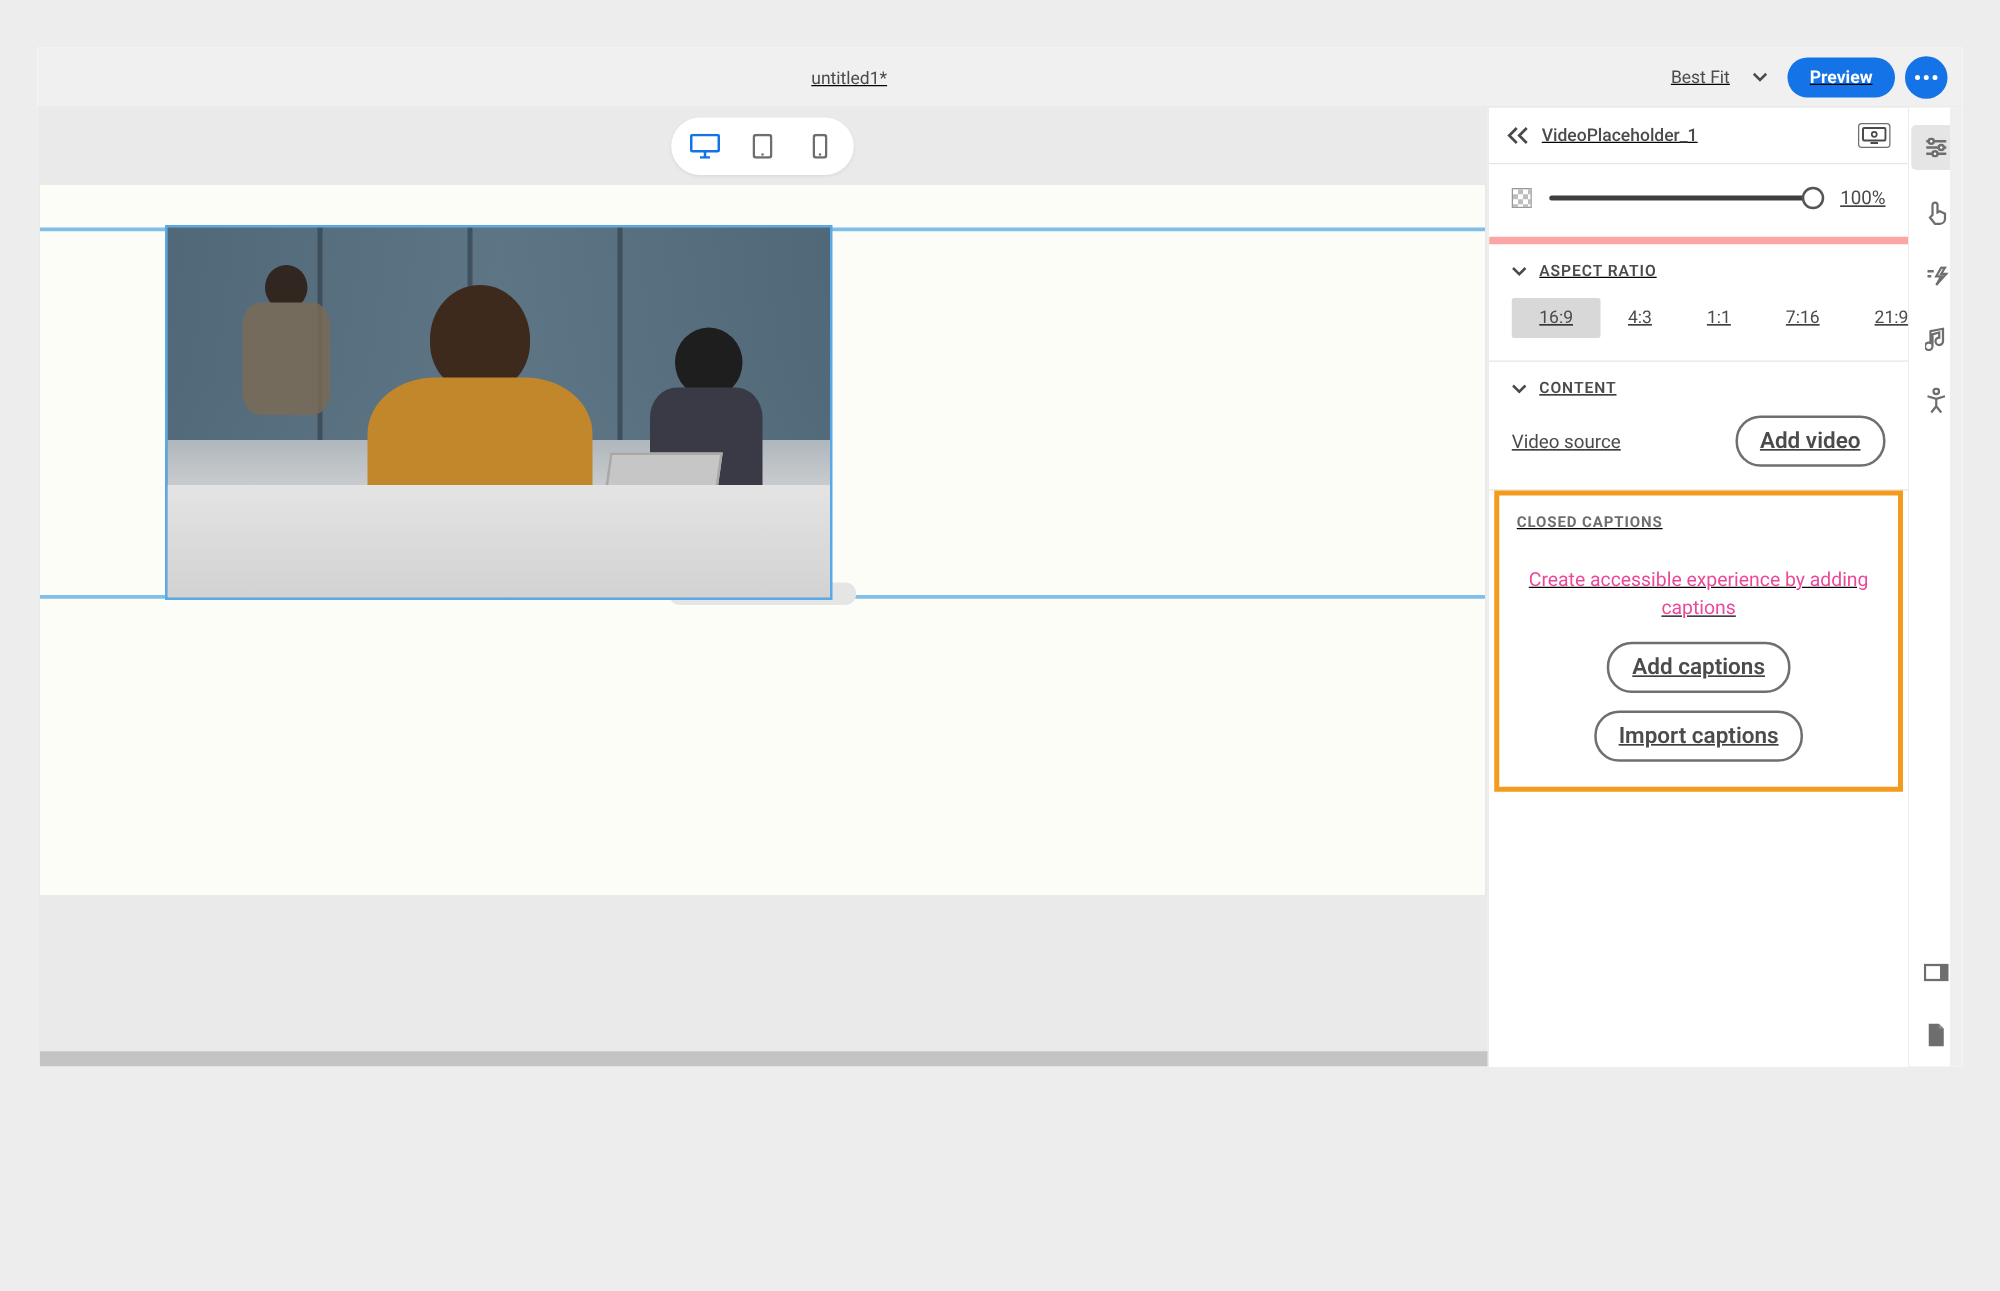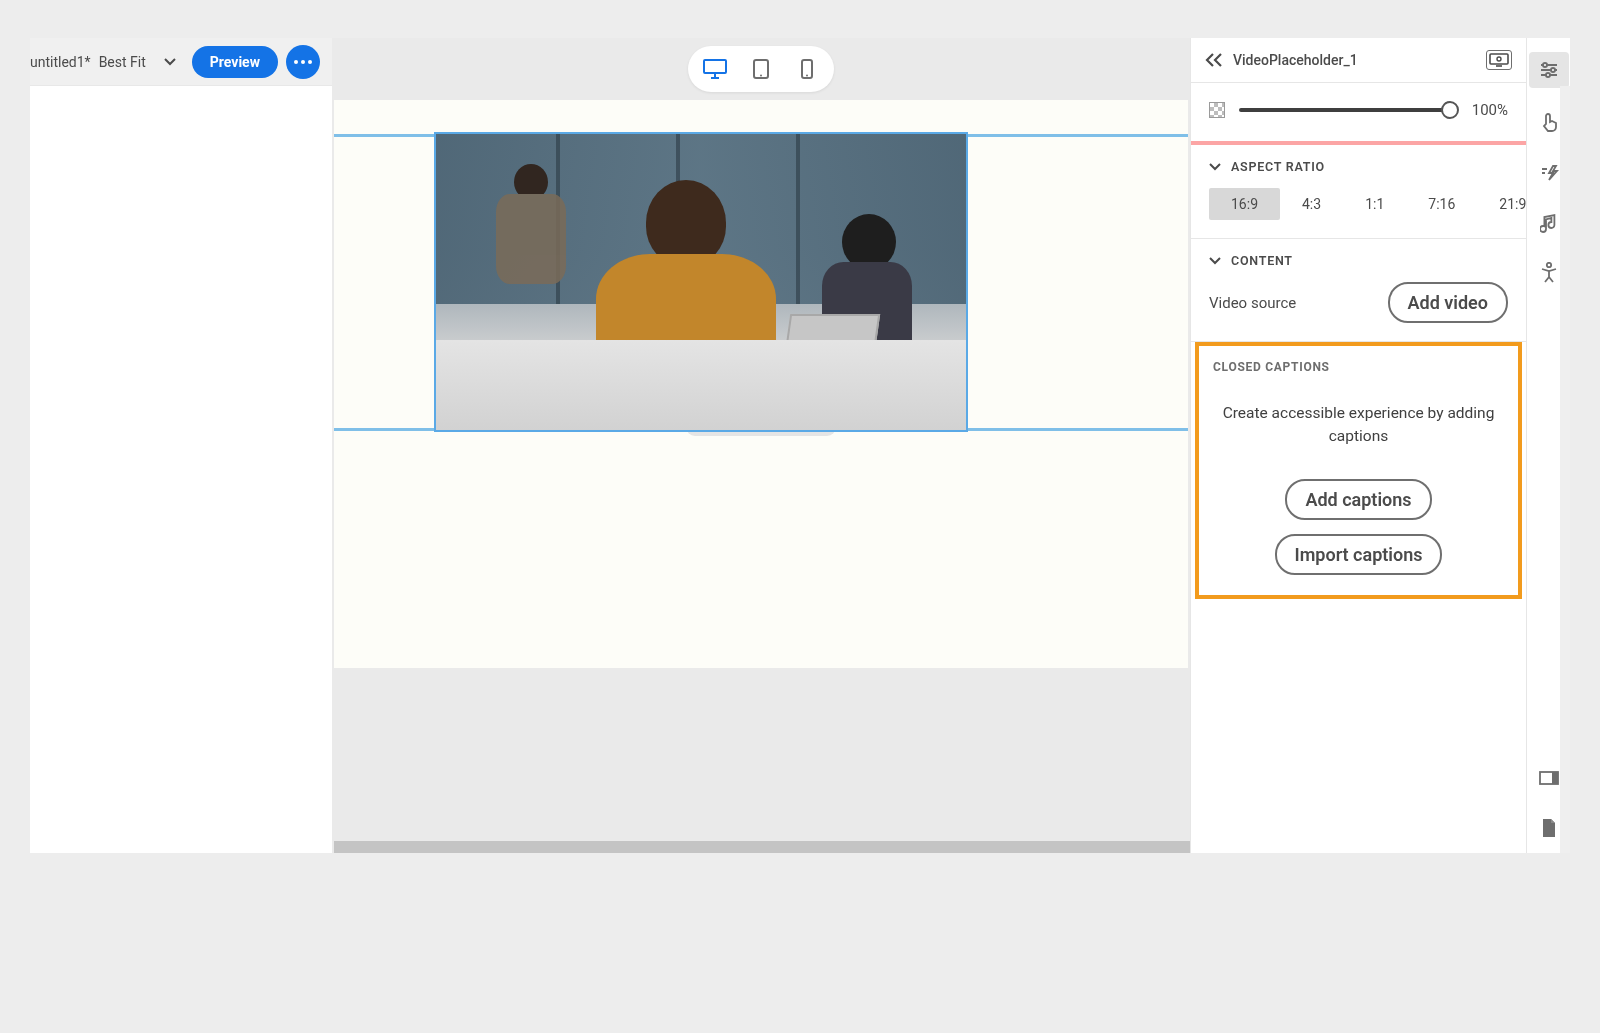--- a/index.html
+++ b/index.html
@@ -13,22 +13,23 @@
       width: 1600px;
       height: 1033px;
       overflow: hidden;
       padding: 38px 30px 30px 30px;
     }
     .app {
       width: 100%;
       height: 815px;
       background: #fff;
       display: flex;
-      flex-direction: row;
+      flex-direction: column;
       position: relative;
+      text-decoration: underline;
     }
     
     .topbar {
       height: 48px;
       background: #f0f0f0;
       display: flex;
       align-items: center;
       justify-content: space-between;
       padding: 0 12px 0 0;
       border-bottom: 1px solid #e8e8e8;
@@ -168,21 +169,21 @@
       display: flex; gap: -4px;
     }
     .obj-name { font-size: 14px; color: #4b4b4b; font-weight: 500; flex: 1; }
     .visibility-icn {
       border: 1px solid #6e6e6e; border-radius: 3px; padding: 2px;
       display: inline-flex; align-items: center; justify-content: center;
     }
     .opacity-row {
       display: flex; align-items: center; gap: 14px;
       padding: 18px 18px 22px 18px;
-      border-bottom: 4px solid #fca5a5;
+      border-bottom: 6px solid #fca5a5;
     }
     .checker {
       width: 16px; height: 16px;
       background:
         conic-gradient(#bdbdbd 0 25%, #fff 0 50%, #bdbdbd 0 75%, #fff 0) 0 0/8px 8px;
       border: 1px solid #9a9a9a;
     }
     .slider {
       flex: 1; height: 4px; background: #3f3f3f; border-radius: 2px;
       position: relative;
@@ -229,22 +230,22 @@
       margin: 0 4px 8px 4px;
       padding: 14px 14px 20px 14px;
     }
     .cc-title {
       font-size: 12px; font-weight: 700; color: #6e6e6e;
       letter-spacing: .06em;
       margin-bottom: 28px;
     }
     .cc-illus { display: flex; justify-content: center; margin-bottom: 22px; }
     .cc-msg {
-      text-align: center; color: #404040; font-size: 15.5px;
-      line-height: 1.5; margin-bottom: 30px;
+      text-align: center; color: #ec4899; font-size: 15.5px;
+      line-height: 1.5; margin-bottom: 14px;
     }
     .cc-btns { display: flex; flex-direction: column; gap: 14px; align-items: center; }
 
     
     .rail {
       width: 44px;
       border-left: 1px solid #e6e6e6;
       background: #fff;
       display: flex; flex-direction: column; align-items: center;
       padding-top: 8px; gap: 0;

